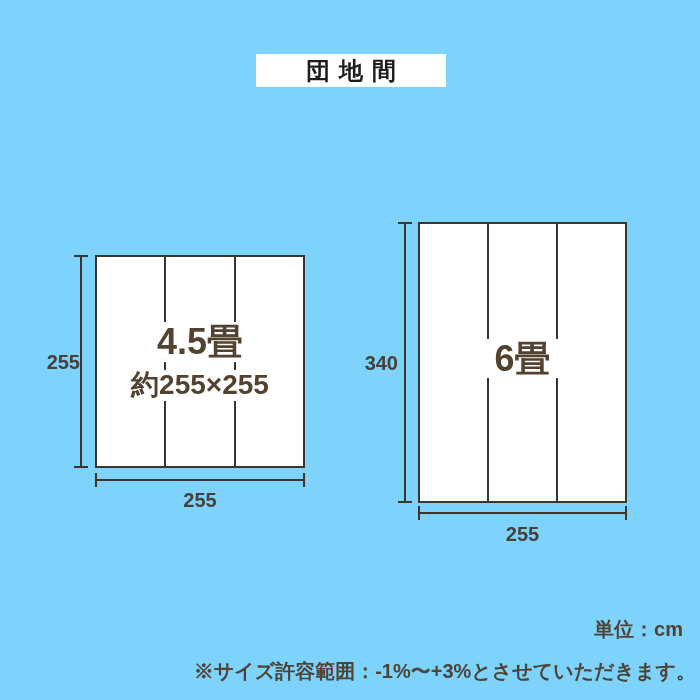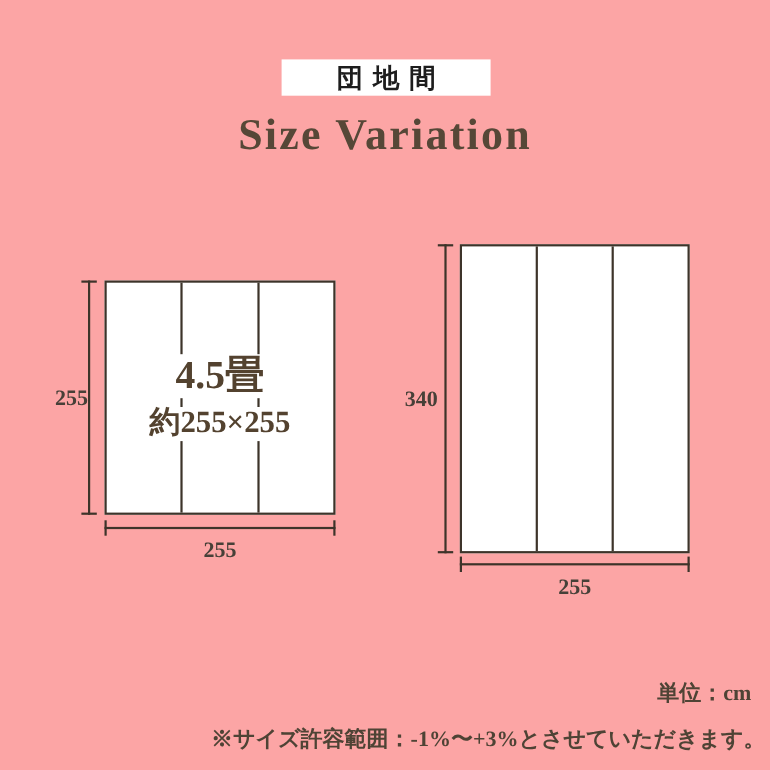--- a/index.html
+++ b/index.html
@@ -1,21 +1,21 @@
 <!DOCTYPE html>
 <html><head>
 <meta charset="utf-8">
 <style>
   html, body { margin: 0; padding: 0; }
   .canvas {
     position: relative;
     width: 700px;
     height: 700px;
-    background: #fca5a5;
-    font-family: Liberation Serif, serif;
+    background: #7dd3fc;
+    font-family: Liberation Sans, sans-serif;
     overflow: hidden;
   }
 
   
   .badge {
     position: absolute;
     left: 256px; top: 54px;
     width: 190px; height: 33px;
     background: #ffffff;
     display: flex; align-items: center; justify-content: center;
@@ -100,21 +100,20 @@
   }
 </style>
 </head>
 <body>
 
 <div class="canvas">
 
   <div class="badge">
     <span>団地間</span>
   </div>
-  <div class="title">Size Variation</div>
 
   <div>
 
     <div class="mat" style="left:95px; top:255px; width:210px; height:213px;">
       <div class="panel"></div>
       <div class="panel mid"></div>
       <div class="panel"></div>
     </div>
     <div class="mat-label" style="left:95px; top:255px; width:210px; height:213px;">
       <div class="mat-name">4.5畳</div>
@@ -137,20 +136,21 @@
   </div>
 
   <div>
 
     <div class="mat" style="left:418px; top:222px; width:209px; height:281px;">
       <div class="panel"></div>
       <div class="panel mid"></div>
       <div class="panel"></div>
     </div>
     <div class="mat-label" style="left:418px; top:222px; width:209px; height:281px;">
+      <div class="mat-name">6畳</div>
     </div>
 
     <div class="vdim" style="left:398px; top:222px; height:281px;">
       <div class="cap-top"></div>
       <div class="line"></div>
       <div class="cap-bottom"></div>
     </div>
     <div class="dim-num v" style="left:356px; top:353px; width:42px;">340</div>
 
     <div class="hdim" style="left:418px; top:506px; width:209px;">

